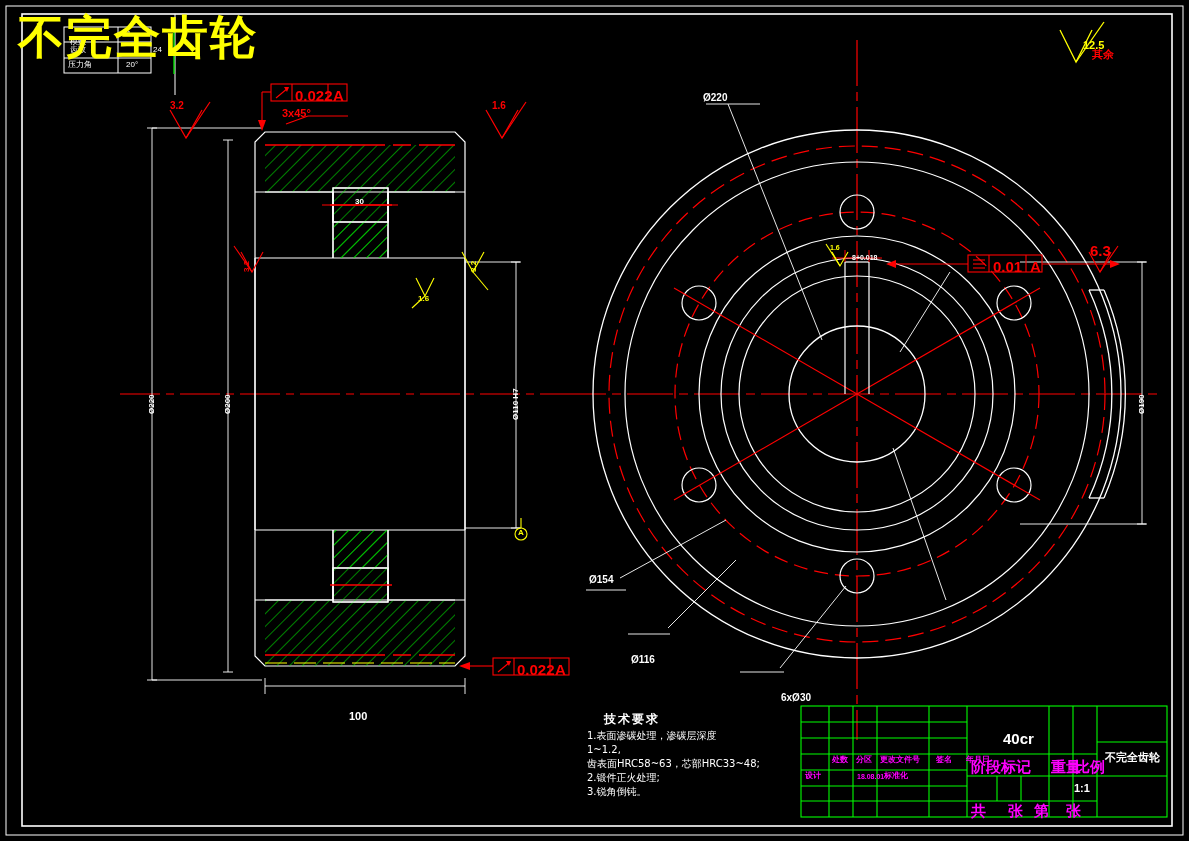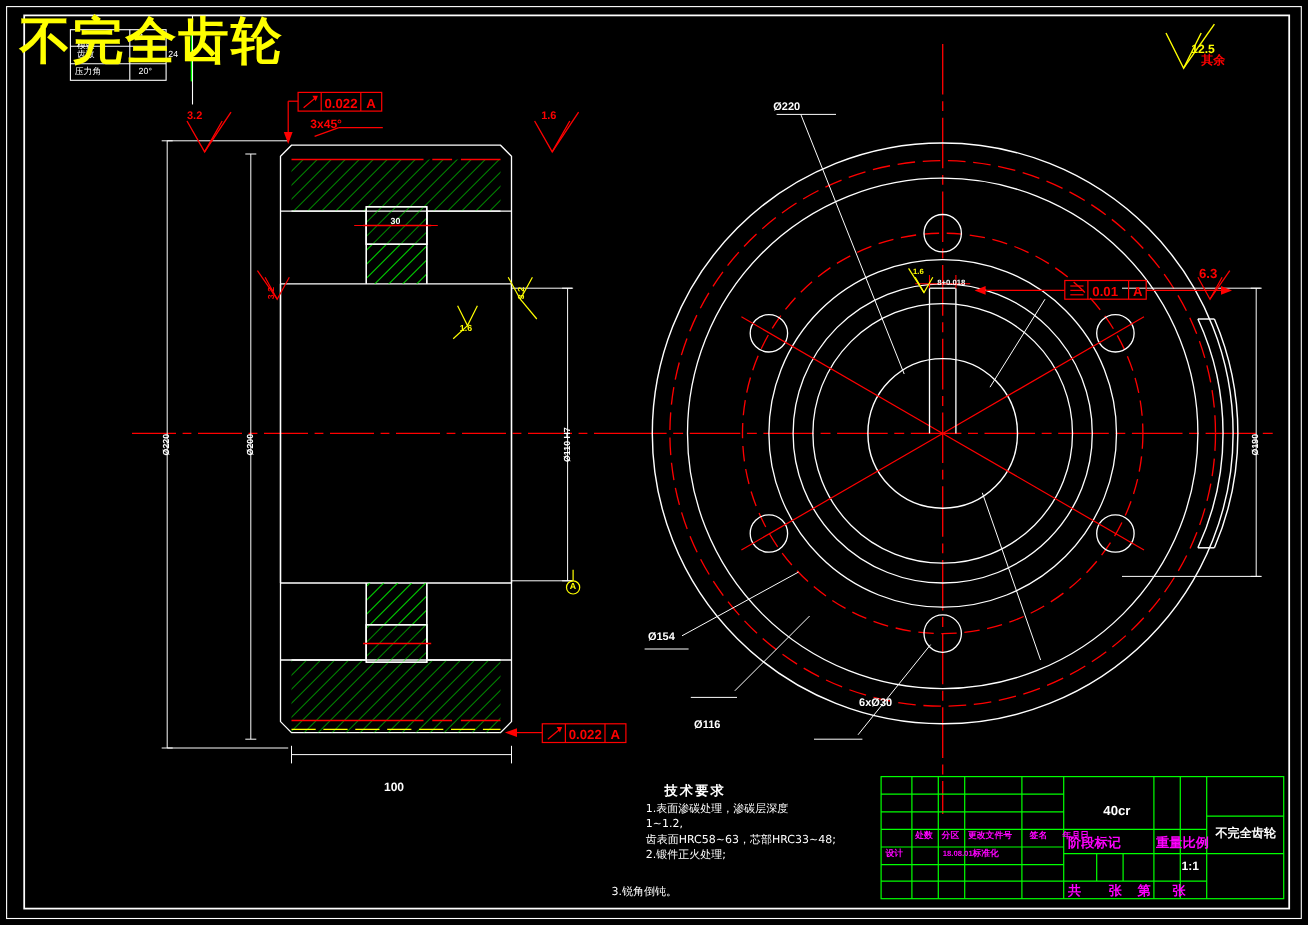--- a/index.html
+++ b/index.html
@@ -3,21 +3,21 @@
 <meta charset="utf-8">
 <style>
   html,body{margin:0;padding:0;background:#000;}
   body{width:1189px;height:841px;overflow:hidden;font-family:"Liberation Sans",sans-serif;}
   #stage{position:relative;width:1189px;height:680px;background:#000;}
   svg{position:absolute;left:0;top:0;}
   .title-cn{position:absolute;left:18px;top:14px;color:#ffff00;font-family:"DejaVu Sans",sans-serif;
             font-size:46px;font-weight:bold;letter-spacing:2px;line-height:1;white-space:nowrap;z-index:9;}
   .lbl{position:absolute;white-space:nowrap;line-height:1;}
   .w{color:#ffffff;} .r{color:#ff0000;} .y{color:#ffff00;} .m{color:#ff00ff;}
-  .f7{font-size:7px;} .f8{font-size:8px;} .f9{font-size:12px;} .f10{font-size:10px;}
+  .f7{font-size:7px;} .f8{font-size:8px;} .f9{font-size:15px;} .f10{font-size:10px;}
   .f11{font-size:11px;} .f12{font-size:12px;}
   .b{font-weight:bold;}
   .cn{font-family:"DejaVu Sans",sans-serif;}
   .rot90{transform:rotate(-90deg);transform-origin:left top;}
 </style>
 </head>
 <body>
 
 <div id="stage">
 
@@ -315,34 +315,34 @@
 
 <div class="lbl r f9 b" style="left:295px;top:88px;">0.022</div>
 <div class="lbl r f9 b" style="left:333px;top:88px;">A</div>
 <div class="lbl r f9 b" style="left:517px;top:662px;">0.022</div>
 <div class="lbl r f9 b" style="left:555px;top:662px;">A</div>
 <div class="lbl y f8 b" style="left:518px;top:529px;">A</div>
 
 <div class="lbl w f10 b" style="left:703px;top:93px;">Ø220</div>
 <div class="lbl w f10 b" style="left:589px;top:575px;">Ø154</div>
 <div class="lbl w f10 b" style="left:631px;top:619px;margin-top:36px;">Ø116</div>
-<div class="lbl w f10 b" style="left:741px;top:635px;padding-left:40px;">6xØ30</div>
+<div class="lbl w f10 b" style="left:741px;top:693px;padding-left:40px;">6xØ30</div>
 <div class="lbl w f8 b rot90" style="left:1138px;top:414px;">Ø190</div>
 <div class="lbl w f7 b" style="left:852px;top:254px;">8+0.018</div>
 <div class="lbl r f9 b" style="left:993px;top:259px;">0.01</div>
 <div class="lbl r f9 b" style="left:1030px;top:259px;">A</div>
 <div class="lbl y f7 b" style="left:830px;top:244px;">1.6</div>
 <div class="lbl r f9 b" style="left:1090px;top:243px;">6.3</div>
 
 <div class="lbl w f12 b cn" style="left:604px;top:713px;letter-spacing:2px;">技术要求</div>
 <div class="lbl w f10 cn" style="left:587px;top:731px;">1.表面渗碳处理，渗碳层深度</div>
 <div class="lbl w f10 cn" style="left:587px;top:745px;">1~1.2,</div>
 <div class="lbl w f10 cn" style="left:587px;top:759px;">齿表面HRC58~63，芯部HRC33~48;</div>
 <div class="lbl w f10 cn" style="left:587px;top:773px;">2.锻件正火处理;</div>
-<div class="lbl w f10 cn" style="left:556px;top:787px;margin-top:20px;">3.锐角倒钝。</div>
+<div class="lbl w f10 cn" style="left:587px;top:787px;">3.锐角倒钝。</div>
 
 <div class="lbl m f8 b cn" style="left:832px;top:756px;">处数</div>
 <div class="lbl m f8 b cn" style="left:856px;top:756px;">分区</div>
 <div class="lbl m f8 b cn" style="left:880px;top:756px;">更改文件号</div>
 <div class="lbl m f8 b cn" style="left:936px;top:756px;">签名</div>
 <div class="lbl m f8 b cn" style="left:966px;top:756px;">年月日</div>
 <div class="lbl m f8 b cn" style="left:805px;top:772px;">设计</div>
 <div class="lbl m f7 b" style="left:857px;top:773px;">18.08.01</div>
 <div class="lbl m f8 b cn" style="left:884px;top:772px;">标准化</div>
 

